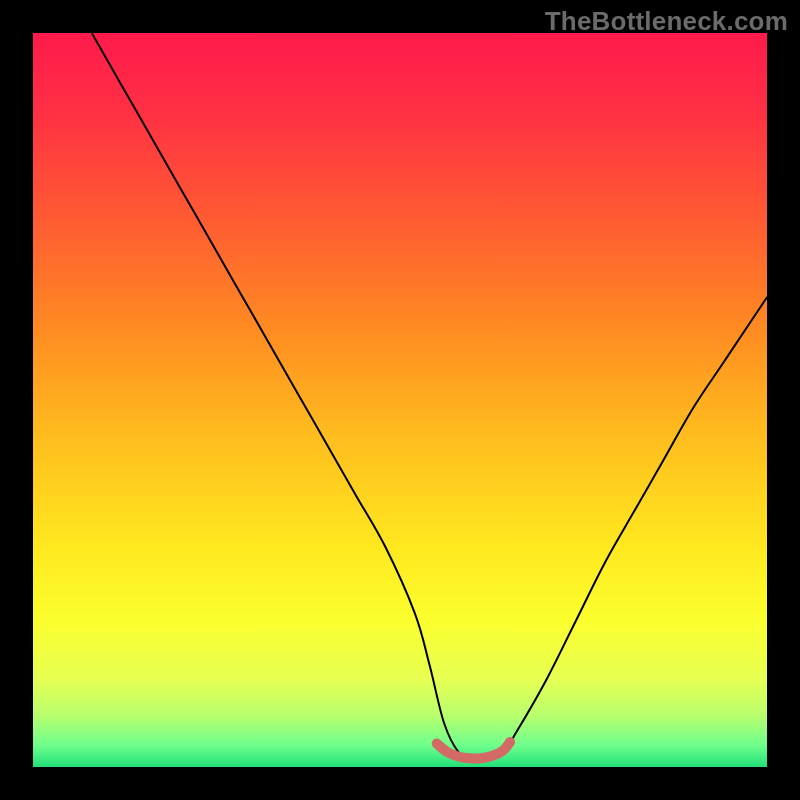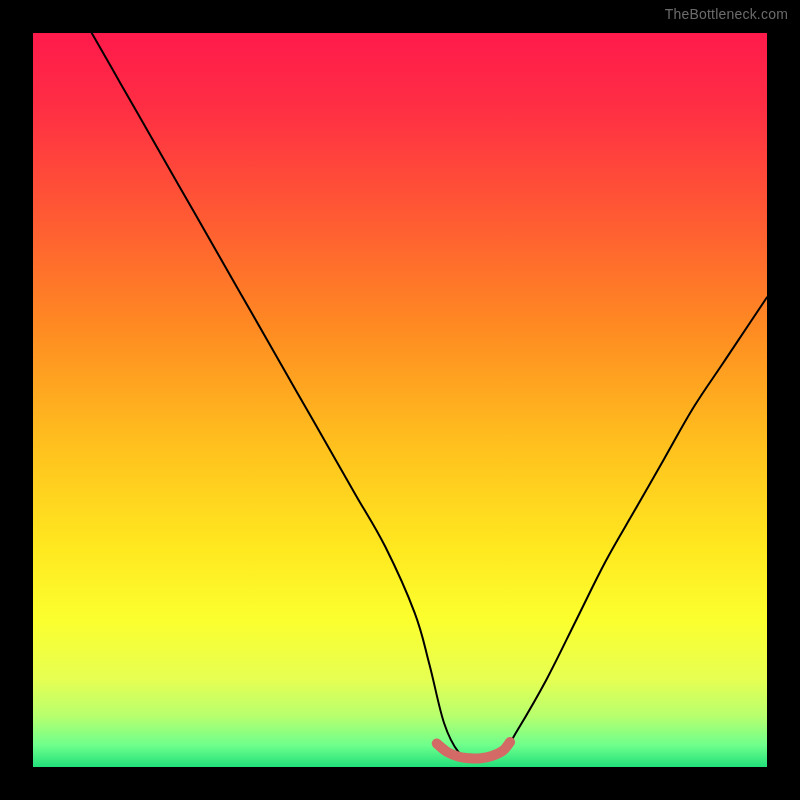--- a/index.html
+++ b/index.html
@@ -39,22 +39,22 @@
     left: 0;
     top: 0;
     width: 100%;
     height: 100%;
   }
   .watermark {
     position: absolute;
     top: 6px;
     right: 12px;
     color: #6b6b6b;
-    font-size: 14px;
-    font-weight: 400;
+    font-size: 26px;
+    font-weight: 700;
     letter-spacing: 0.2px;
     user-select: none;
   }
 </style>
 </head>
 <body>
 
 <div class="frame">
 
   <div class="plot-area">

